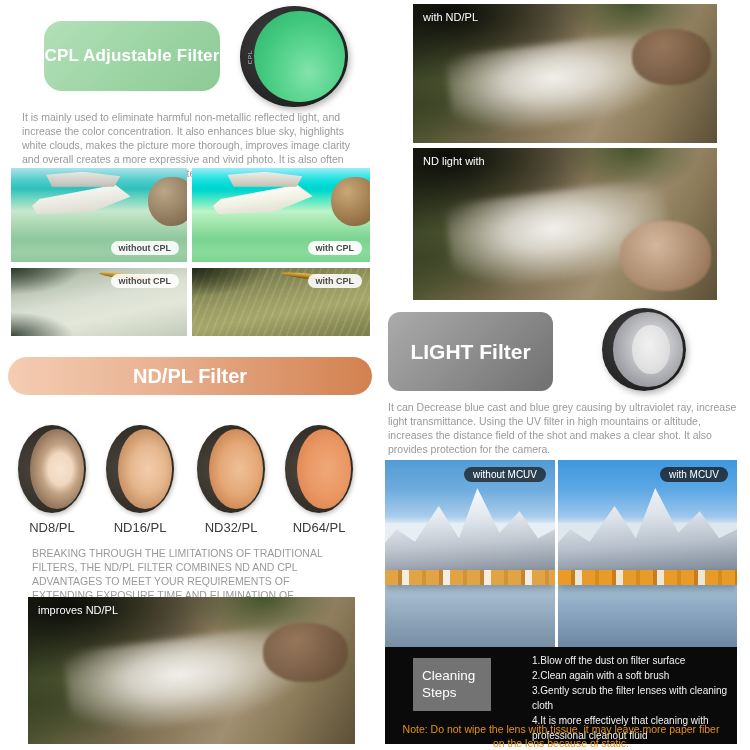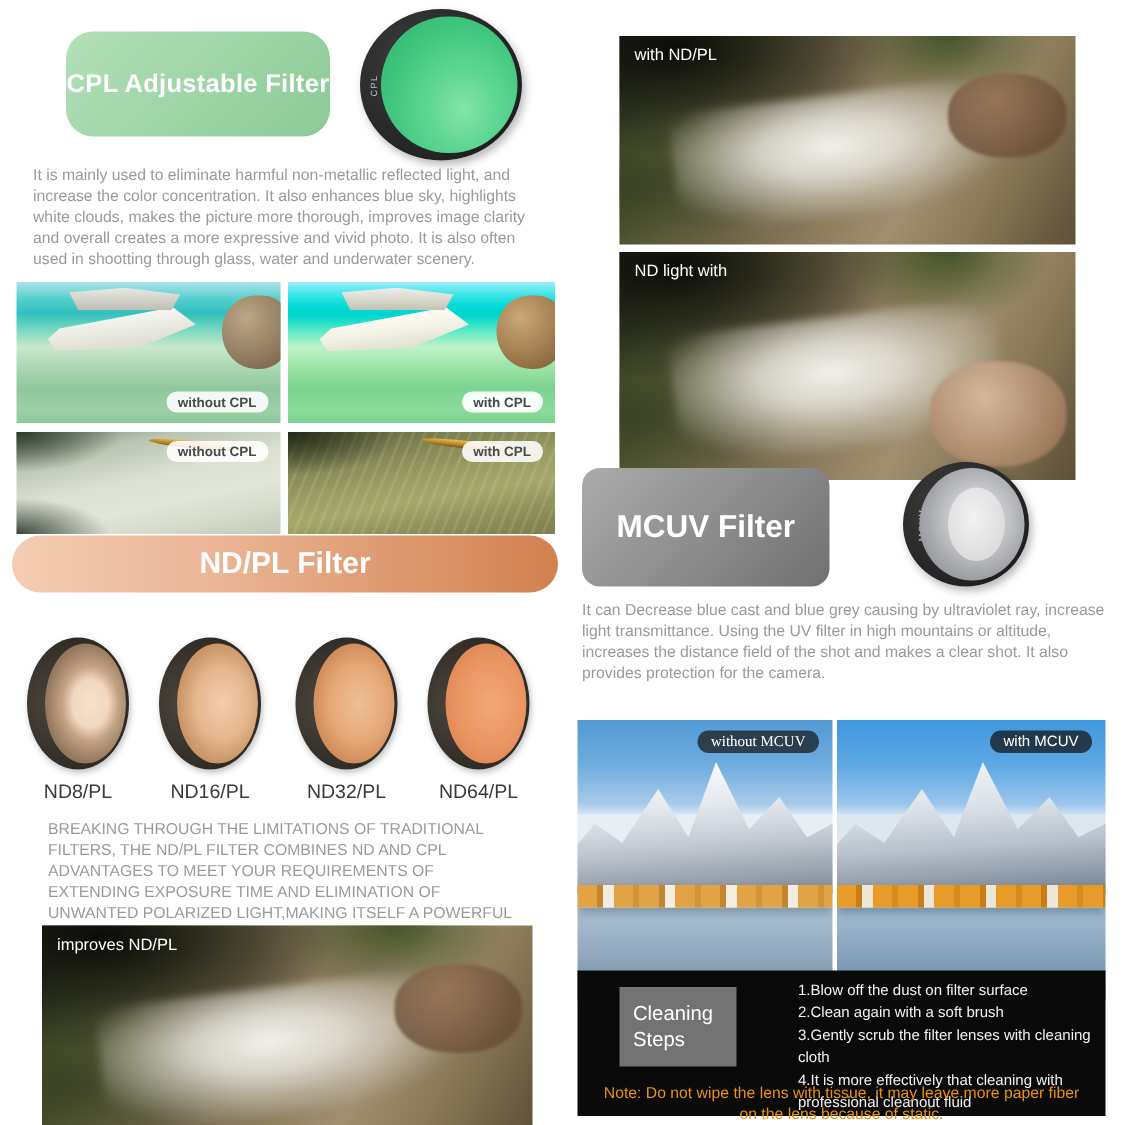--- a/index.html
+++ b/index.html
@@ -46,21 +46,21 @@
   .flt .face{position:absolute;left:12px;top:4px;right:2px;bottom:4px;border-radius:50%;}
   .f8{left:18px;} .f16{left:106px;} .f32{left:197px;} .f64{left:285px;}
   .f8 .face{background:radial-gradient(ellipse at 56% 50%,#f6e3cf 0%,#f1d8bf 28%,#c3a384 44%,#97795f 68%,#7c6450 100%);}
   .f16 .face{background:radial-gradient(ellipse at 56% 50%,#f2cdae 0%,#e7b88f 40%,#cd996c 66%,#ad7c55 100%);}
   .f32 .face{background:radial-gradient(ellipse at 56% 50%,#efc097 0%,#e5a877 45%,#d18d5a 70%,#bf7c4c 100%);}
   .f64 .face{background:radial-gradient(ellipse at 56% 50%,#f0a878 0%,#ea9763 50%,#dd8551 80%,#d07845 100%);}
   .flt-label{top:520px;width:84px;text-align:center;color:#3a3a3a;font-size:13px;}
   .fl8{left:10px;} .fl16{left:98px;} .fl32{left:189px;} .fl64{left:277px;}
 
   
-  .photo{position:absolute;overflow:hidden;background:#888;margin-top:20px;}
+  .photo{position:absolute;overflow:hidden;background:#888;}
   .pill{position:absolute;background:rgba(255,255,255,.88);color:#4a4a4a;font-size:9px;
     font-weight:bold;padding:2px 8px;border-radius:9px;white-space:nowrap;text-align:right;}
   .pill.br{right:8px;bottom:7px;} .pill.tr{right:8px;top:6px;}
   .pill-dark{position:absolute;background:rgba(18,18,18,.72);color:#fff;font-size:10px;
     padding:2px 9px;border-radius:10px;right:9px;top:7px;white-space:nowrap;}
   .lbl-w{position:absolute;left:10px;top:7px;color:#fff;font-size:11px;}
 
   
   .beach{background:
     linear-gradient(180deg,#aee2ea 0%,#55cfcd 12%,#2fc0bd 22%,#74d6c0 33%,#c7e8cd 46%,
@@ -182,33 +182,33 @@
   <div class="abs flt-label fl32">ND32/PL</div>
   <div class="abs flt-label fl64">ND64/PL</div>
 
   <p class="abs desc ndpl-desc">BREAKING THROUGH THE LIMITATIONS OF TRADITIONAL FILTERS, THE ND/PL FILTER COMBINES ND AND CPL ADVANTAGES TO MEET YOUR REQUIREMENTS OF EXTENDING EXPOSURE TIME AND ELIMINATION OF UNWANTED POLARIZED LIGHT,MAKING ITSELF A POWERFUL TOOL FOR LANDSCAPE PHOTOGRAPHY.</p>
 
   <div class="photo stream" style="left:28px;top:597px;width:327px;height:147px;">
     <span class="lbl-w">improves ND/PL</span>
   </div>
 
   <div class="abs mcuv-badge">
-    <span>MCUV Filter</span>
+    <span>LIGHT Filter</span>
   </div>
 
   <div class="abs disc mcuv-disc">
     <span class="rim-txt">MCUV</span>
     <div class="face">
         <div class="mcuv-center"></div>
       </div>
   </div>
 
   <p class="abs desc mcuv-desc">It can Decrease blue cast and blue grey causing by ultraviolet ray, increase light transmittance. Using the UV filter in high mountains or altitude, increases the distance field of the shot and makes a clear shot. It also provides protection for the camera.</p>
 
-  <div class="photo fjord hazy" style="left:385px;top:460px;width:170px;height:187px;font-family:Liberation Serif, serif;">
+  <div class="photo fjord hazy" style="left:385px;top:460px;width:170px;height:187px;">
     <span class="pill-dark">without MCUV</span>
   </div>
   <div class="photo fjord" style="left:558px;top:460px;width:179px;height:187px;">
     <span class="pill-dark">with MCUV</span>
   </div>
 
   <div class="abs black-panel">
     <div class="clean-box">
       <span>Cleaning Steps</span>
     </div>

